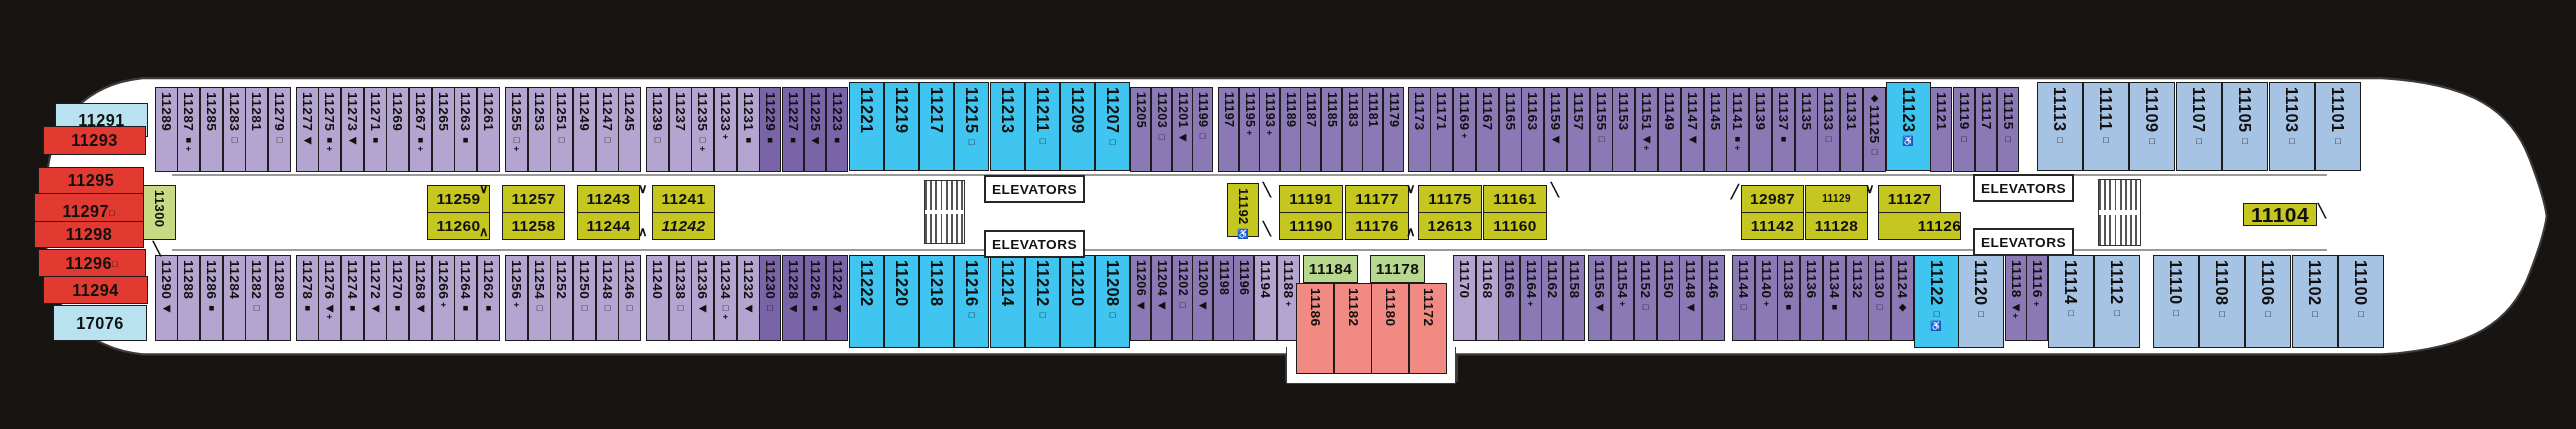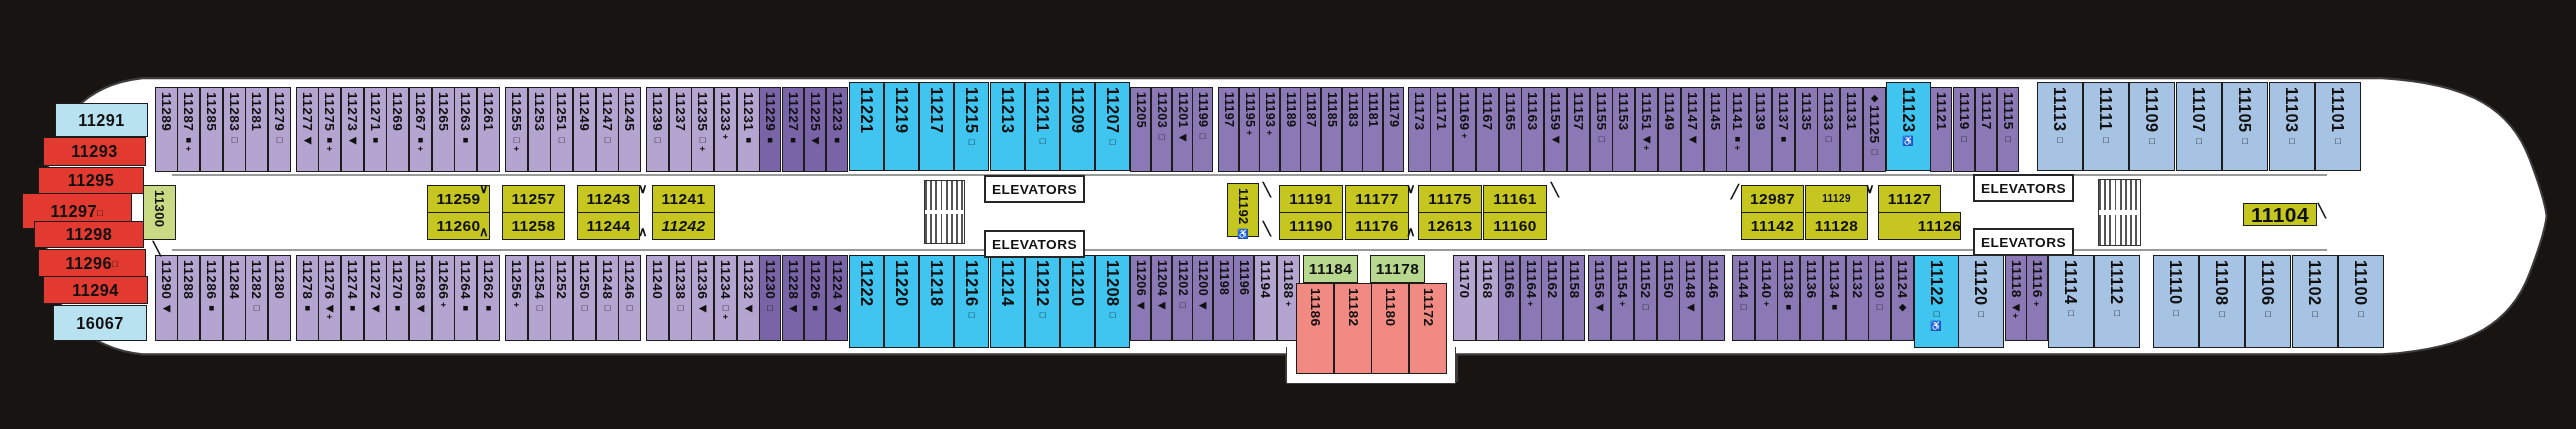--- a/index.html
+++ b/index.html
@@ -640,42 +640,42 @@
         <div class="num">11102</div>
         <div class="sym">□</div>
       </div>
       <div class="cabin peri v" style="left: 2338px; top: 255px; width: 46px; height: 93px; font-size: 16.3px;">
         <div class="num">11100</div>
         <div class="sym">□</div>
       </div>
       <div class="cabin lblue" style="left: 55px; top: 103px; width: 93px; height: 34px; font-size: 16.3px;">
         <div class="num">11291</div>
       </div>
-      <div class="cabin red" style="left: 43px; top: 137px; width: 103px; height: 29px; font-size: 16.3px;">
+      <div class="cabin red" style="left: 43px; top: 126px; width: 103px; height: 29px; font-size: 16.3px;">
         <div class="num">11293</div>
       </div>
       <div class="cabin red" style="left: 38px; top: 167px; width: 106px; height: 27px; font-size: 16.3px;">
         <div class="num">11295</div>
       </div>
-      <div class="cabin red" style="left: 22px; top: 193px; width: 110px; height: 36px; font-size: 16.3px;">
+      <div class="cabin red" style="left: 34px; top: 193px; width: 110px; height: 36px; font-size: 16.3px;">
         <div class="num">11297</div>
         <div class="sym">□</div>
       </div>
       <div class="cabin red" style="left: 34px; top: 221px; width: 110px; height: 27px; font-size: 16.3px;">
         <div class="num">11298</div>
       </div>
       <div class="cabin red" style="left: 38px; top: 249px; width: 108px; height: 27.5px; font-size: 16.3px;">
         <div class="num">11296</div>
         <div class="sym">□</div>
       </div>
       <div class="cabin red" style="left: 43px; top: 276px; width: 105px; height: 28px; font-size: 16.3px;">
         <div class="num">11294</div>
       </div>
       <div class="cabin lblue" style="left: 53px; top: 305px; width: 94px; height: 36px; font-size: 16.3px;">
-        <div class="num">16067</div>
+        <div class="num">17076</div>
       </div>
       <div class="cabin g300 v" style="left: 143px; top: 185px; width: 33px; height: 55px; font-size: 13px;">
         <div class="num">11300</div>
       </div>
       <div class="cabin yel v" style="left: 1227px; top: 183px; width: 32px; height: 54px; font-size: 13px;">
         <div class="num">11192</div>
         <div class="sym">♿</div>
       </div>
       <div class="cabin yel" style="left: 2243px; top: 203px; width: 74px; height: 23px; font-size: 21px;">
         <div class="num">11104</div>

